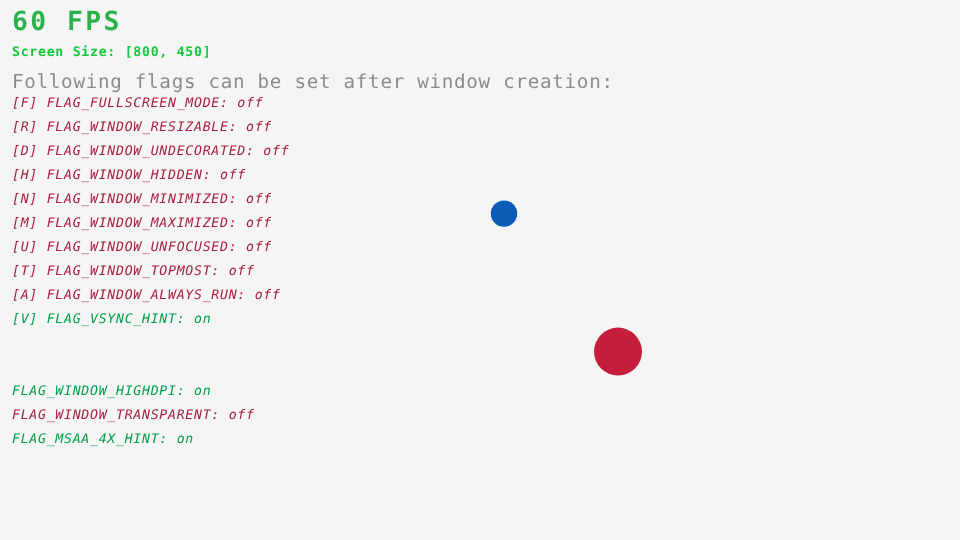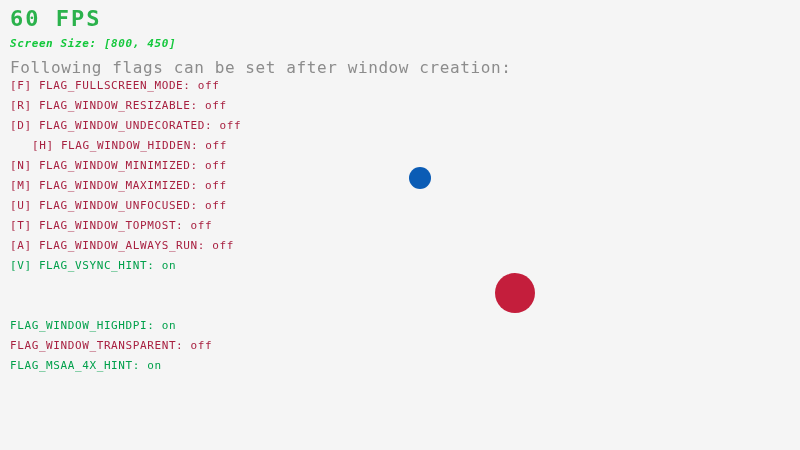--- a/index.html
+++ b/index.html
@@ -54,20 +54,21 @@
     color: #8c8c8c;
     letter-spacing: 0.6px;
   }
   #after-creation-header { top: 58px; }
   #before-creation-header { top: 298px; }
 
   .flag-line {
     left: 10px;
     font-size: 11px;
     letter-spacing: 0.6px;
+    font-style: italic;
   }
   .flag-off { color: #a82040; }
   .flag-on  { color: #00a04b; }
 
   
   .ball {
     position: absolute;
     border-radius: 50%;
   }
   #ball-blue {
@@ -85,31 +86,31 @@
     background: #c41e3c;
   }
 </style>
 </head>
 <body style="background: rgb(245, 245, 245);">
 
 <div id="app" style="background: rgb(245, 245, 245);">
 
   <div class="txt" id="fps-counter" style="color: rgb(43, 178, 76);">60 FPS</div>
 
-  <div class="txt" id="screen-size" style="color: rgb(20, 200, 60); font-style: italic;">Screen Size: [800, 450]</div>
+  <div class="txt" id="screen-size" style="color: rgb(20, 200, 60);">Screen Size: [800, 450]</div>
 
   <div class="txt section-header" id="after-creation-header" style="color: rgb(140, 140, 140);">Following flags can be set after window creation:</div>
 
   <div class="txt flag-line flag-off" style="top: 79px; color: rgb(168, 32, 64);">[F] FLAG_FULLSCREEN_MODE: off</div>
 
   <div class="txt flag-line flag-off" style="top: 99px; color: rgb(168, 32, 64);">[R] FLAG_WINDOW_RESIZABLE: off</div>
 
   <div class="txt flag-line flag-off" style="top: 119px; color: rgb(168, 32, 64);">[D] FLAG_WINDOW_UNDECORATED: off</div>
 
-  <div class="txt flag-line flag-off" style="top: 139px; color: rgb(168, 32, 64); margin-left: 22px;">[H] FLAG_WINDOW_HIDDEN: off</div>
+  <div class="txt flag-line flag-off" style="top: 139px; color: rgb(168, 32, 64);">[H] FLAG_WINDOW_HIDDEN: off</div>
 
   <div class="txt flag-line flag-off" style="top: 179px; color: rgb(168, 32, 64);">[M] FLAG_WINDOW_MAXIMIZED: off</div>
 
   <div class="txt flag-line flag-off" style="top: 159px; color: rgb(168, 32, 64);">[N] FLAG_WINDOW_MINIMIZED: off</div>
 
   <div class="txt flag-line flag-off" style="top: 199px; color: rgb(168, 32, 64);">[U] FLAG_WINDOW_UNFOCUSED: off</div>
 
   <div class="txt flag-line flag-off" style="top: 219px; color: rgb(168, 32, 64); text-align: right;">[T] FLAG_WINDOW_TOPMOST: off</div>
 
   <div class="txt flag-line flag-off" style="top: 239px; color: rgb(168, 32, 64);">[A] FLAG_WINDOW_ALWAYS_RUN: off</div>

